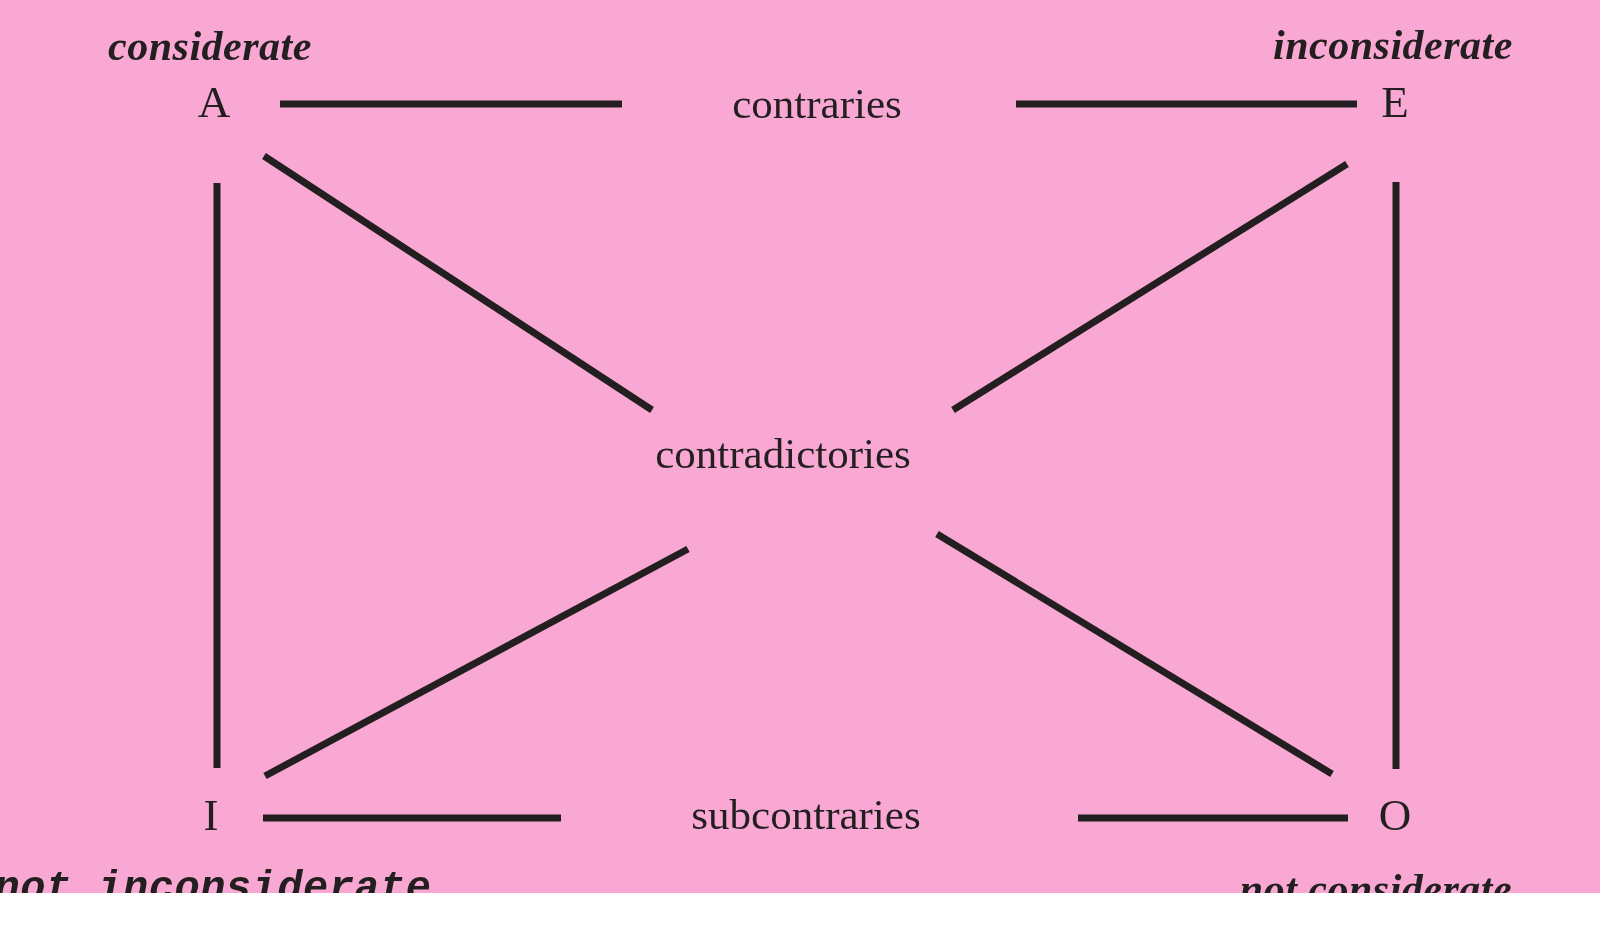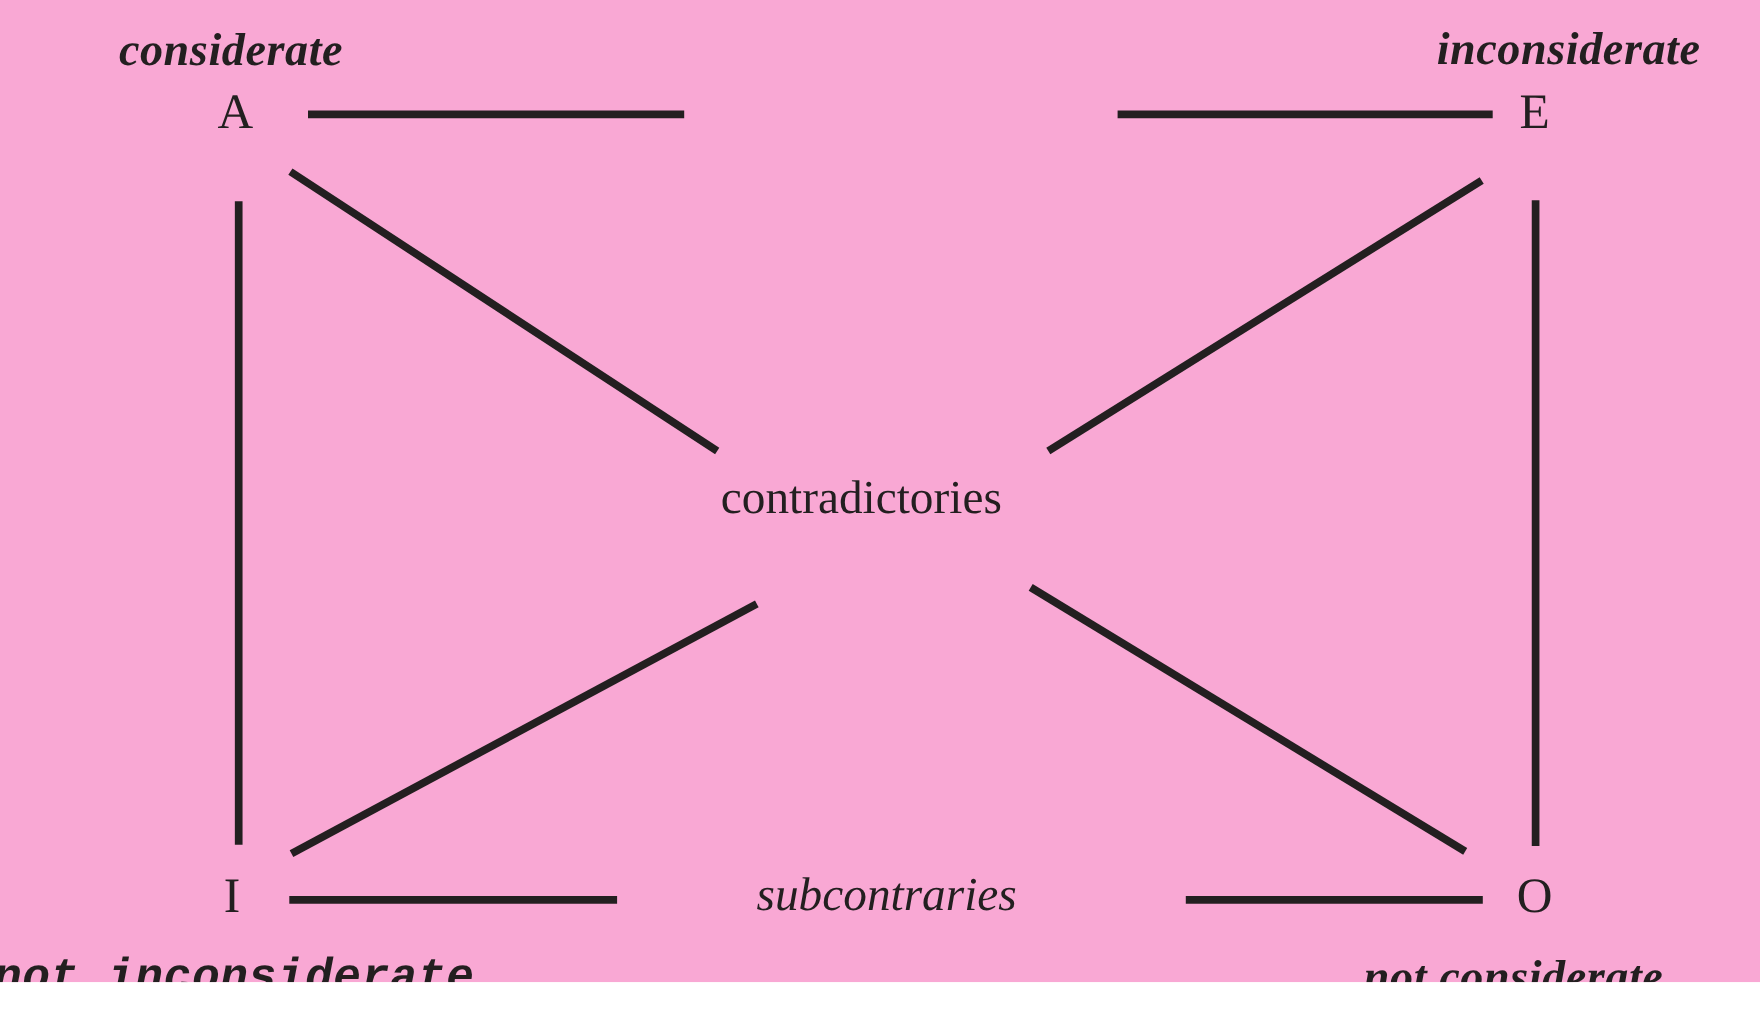--- a/index.html
+++ b/index.html
@@ -46,24 +46,24 @@
   }
   .relation {
     font-size: 43px;
     font-weight: normal;
   }
   
   .pos-term-a        { left: 210px;  top: 46px;  }
   .pos-letter-a      { left: 214px;  top: 102px; }
   .pos-contraries    { left: 817px;  top: 103px; }
   .pos-letter-e      { left: 1395px; top: 102px; }
-  .pos-term-e        { left: 1426px; top: 45px;  }
+  .pos-term-e        { left: 1393px; top: 45px;  }
   .pos-contradict    { left: 783px;  top: 453px; }
   .pos-letter-i      { left: 211px;  top: 815px; }
-  .pos-subcontraries { left: 806px;  top: 814px; font-style: italic; }
+  .pos-subcontraries { left: 806px;  top: 814px; }
   .pos-letter-o      { left: 1395px; top: 815px; }
   .pos-term-i        { left: 213px;  top: 889px; font-family: Liberation Mono, monospace; }
   .pos-term-o        { left: 1376px; top: 889px; }
 </style>
 </head>
 <body>
 
 <div class="canvas">
 
   <svg class="lines-svg" viewBox="0 0 1600 937" xmlns="http://www.w3.org/2000/svg">
@@ -80,20 +80,21 @@
     <line x1="937" y1="534" x2="1332" y2="774"></line>
 
     <line x1="263" y1="818" x2="561" y2="818"></line>
     <line x1="1078" y1="818" x2="1348" y2="818"></line>
   </svg>
 
   <div class="label term pos-term-a">considerate</div>
 
   <div class="label letter pos-letter-a">A</div>
 
+  <div class="label relation pos-contraries">contraries</div>
 
   <div class="label letter pos-letter-e">E</div>
 
   <div class="label term pos-term-e">inconsiderate</div>
 
   <div class="label relation pos-contradict">contradictories</div>
 
   <div class="label letter pos-letter-i">I</div>
 
   <div class="label relation pos-subcontraries">subcontraries</div>

